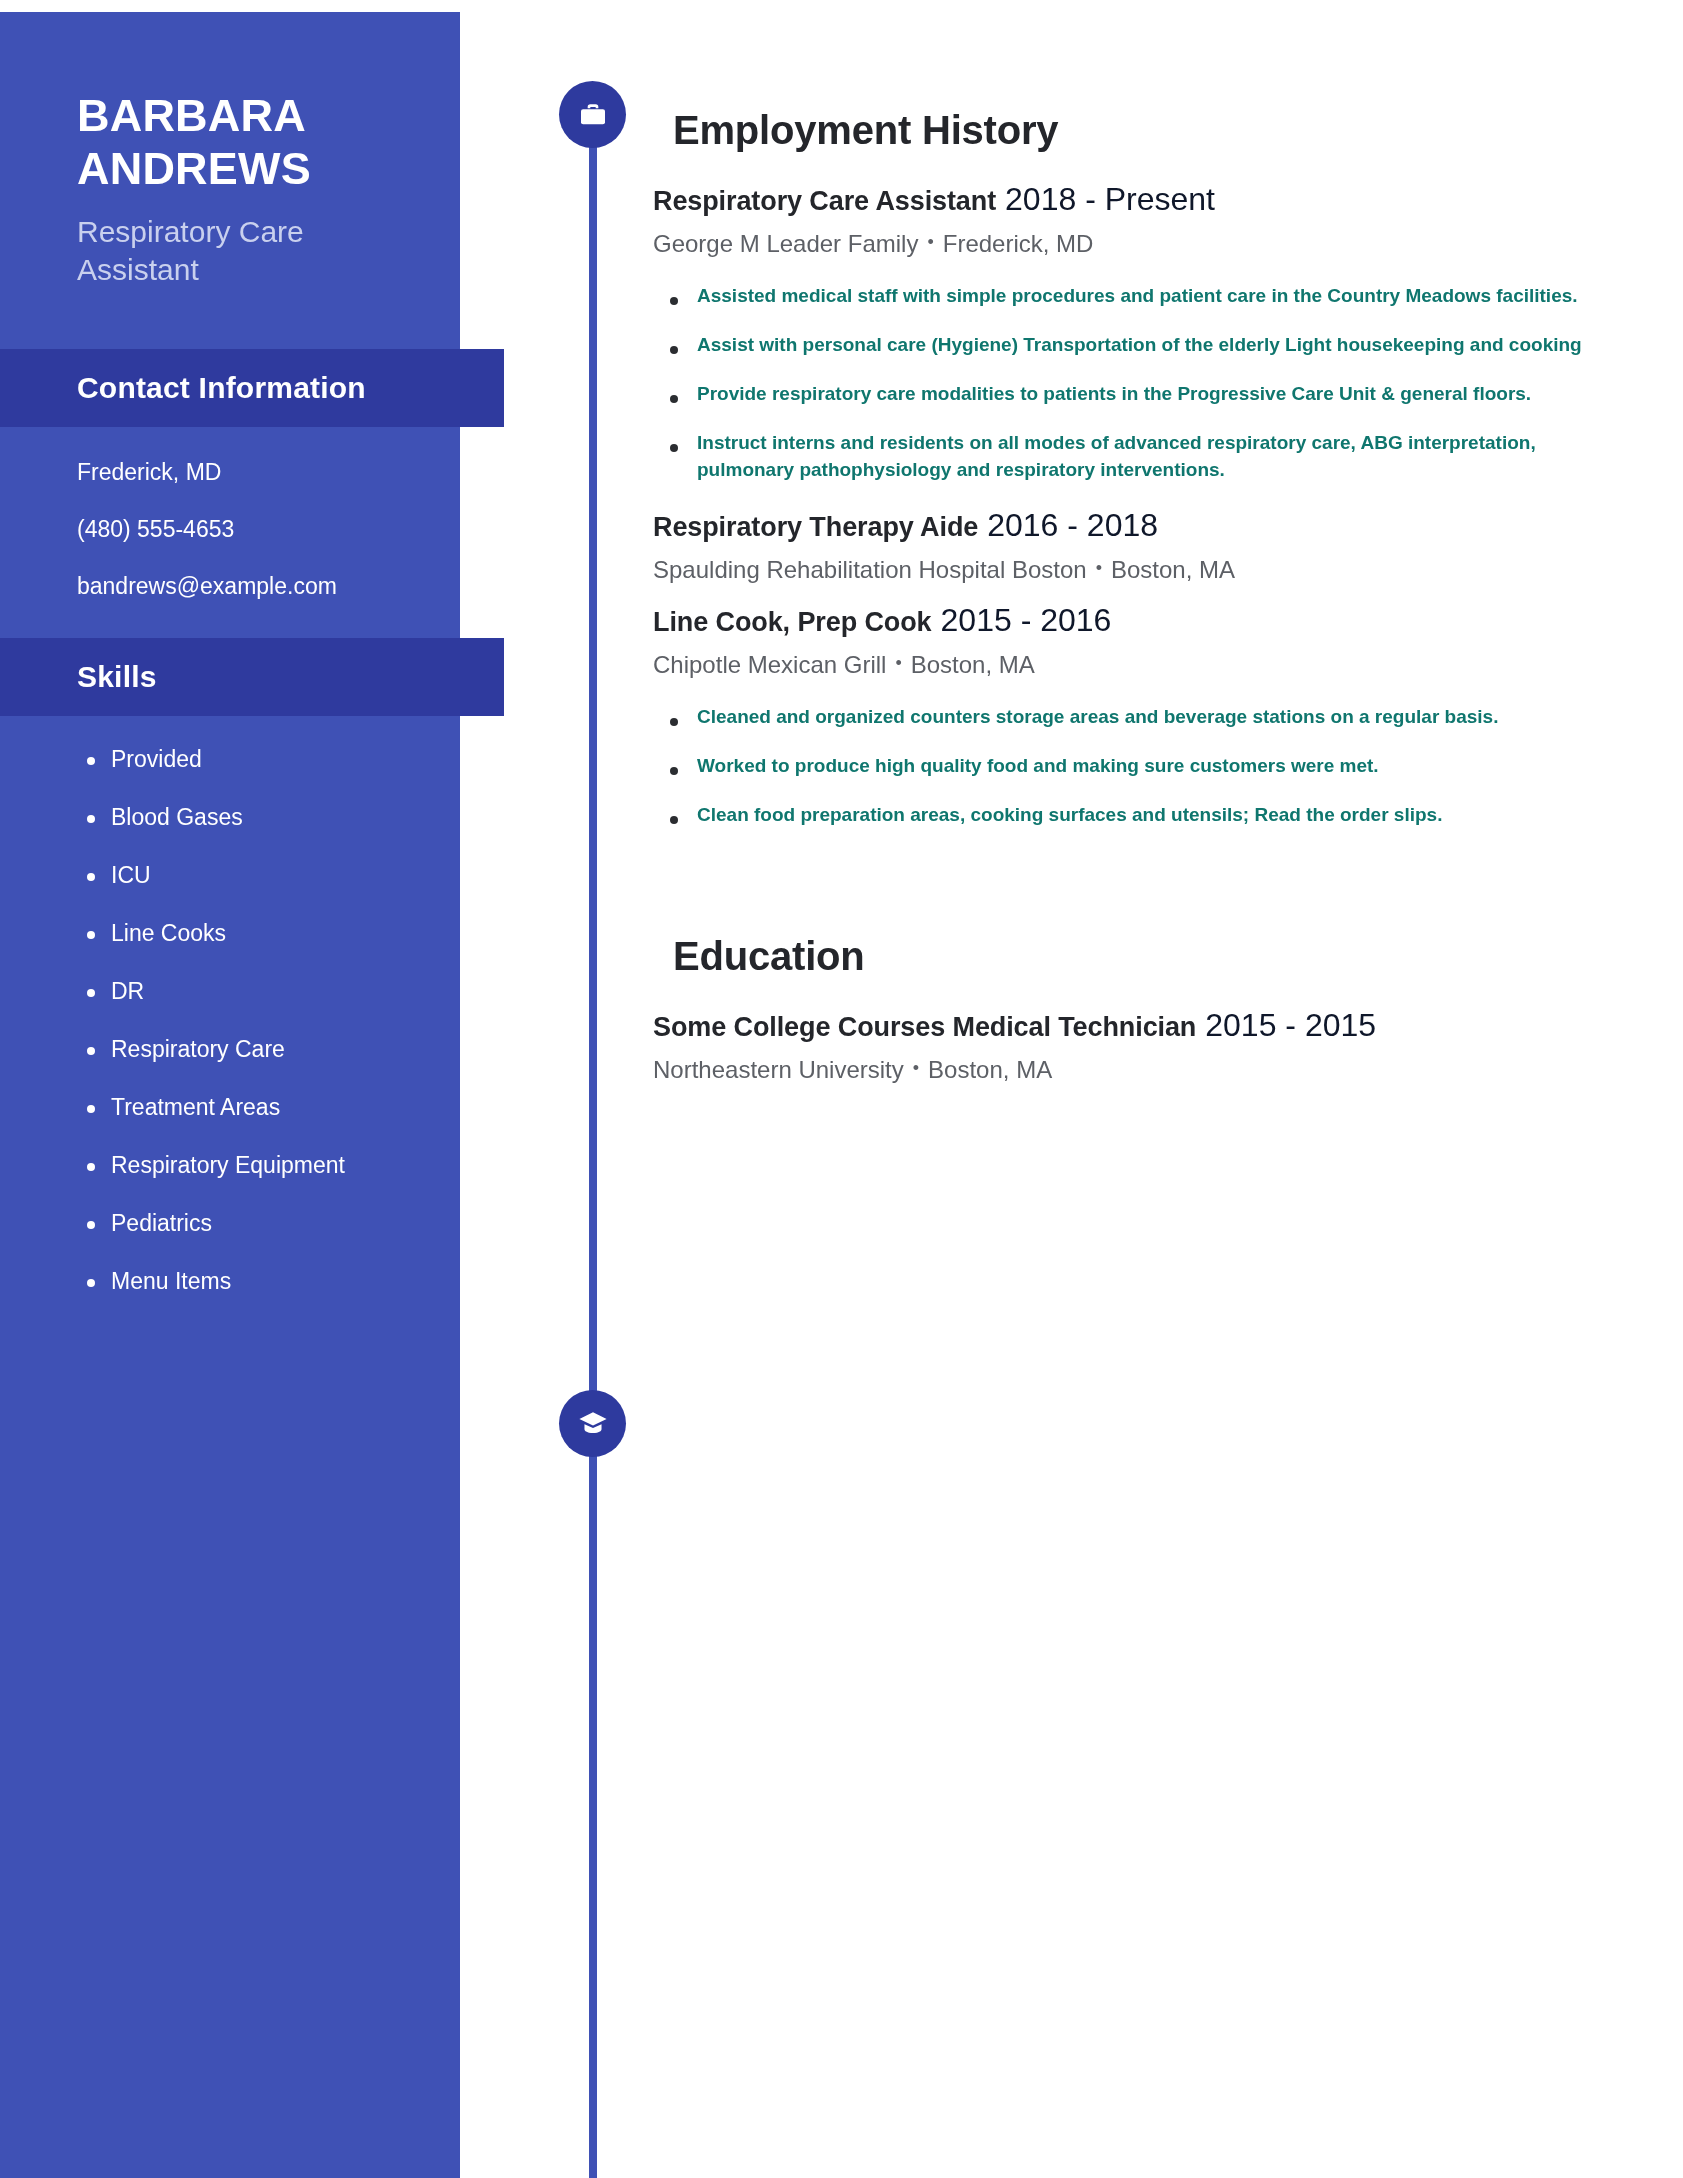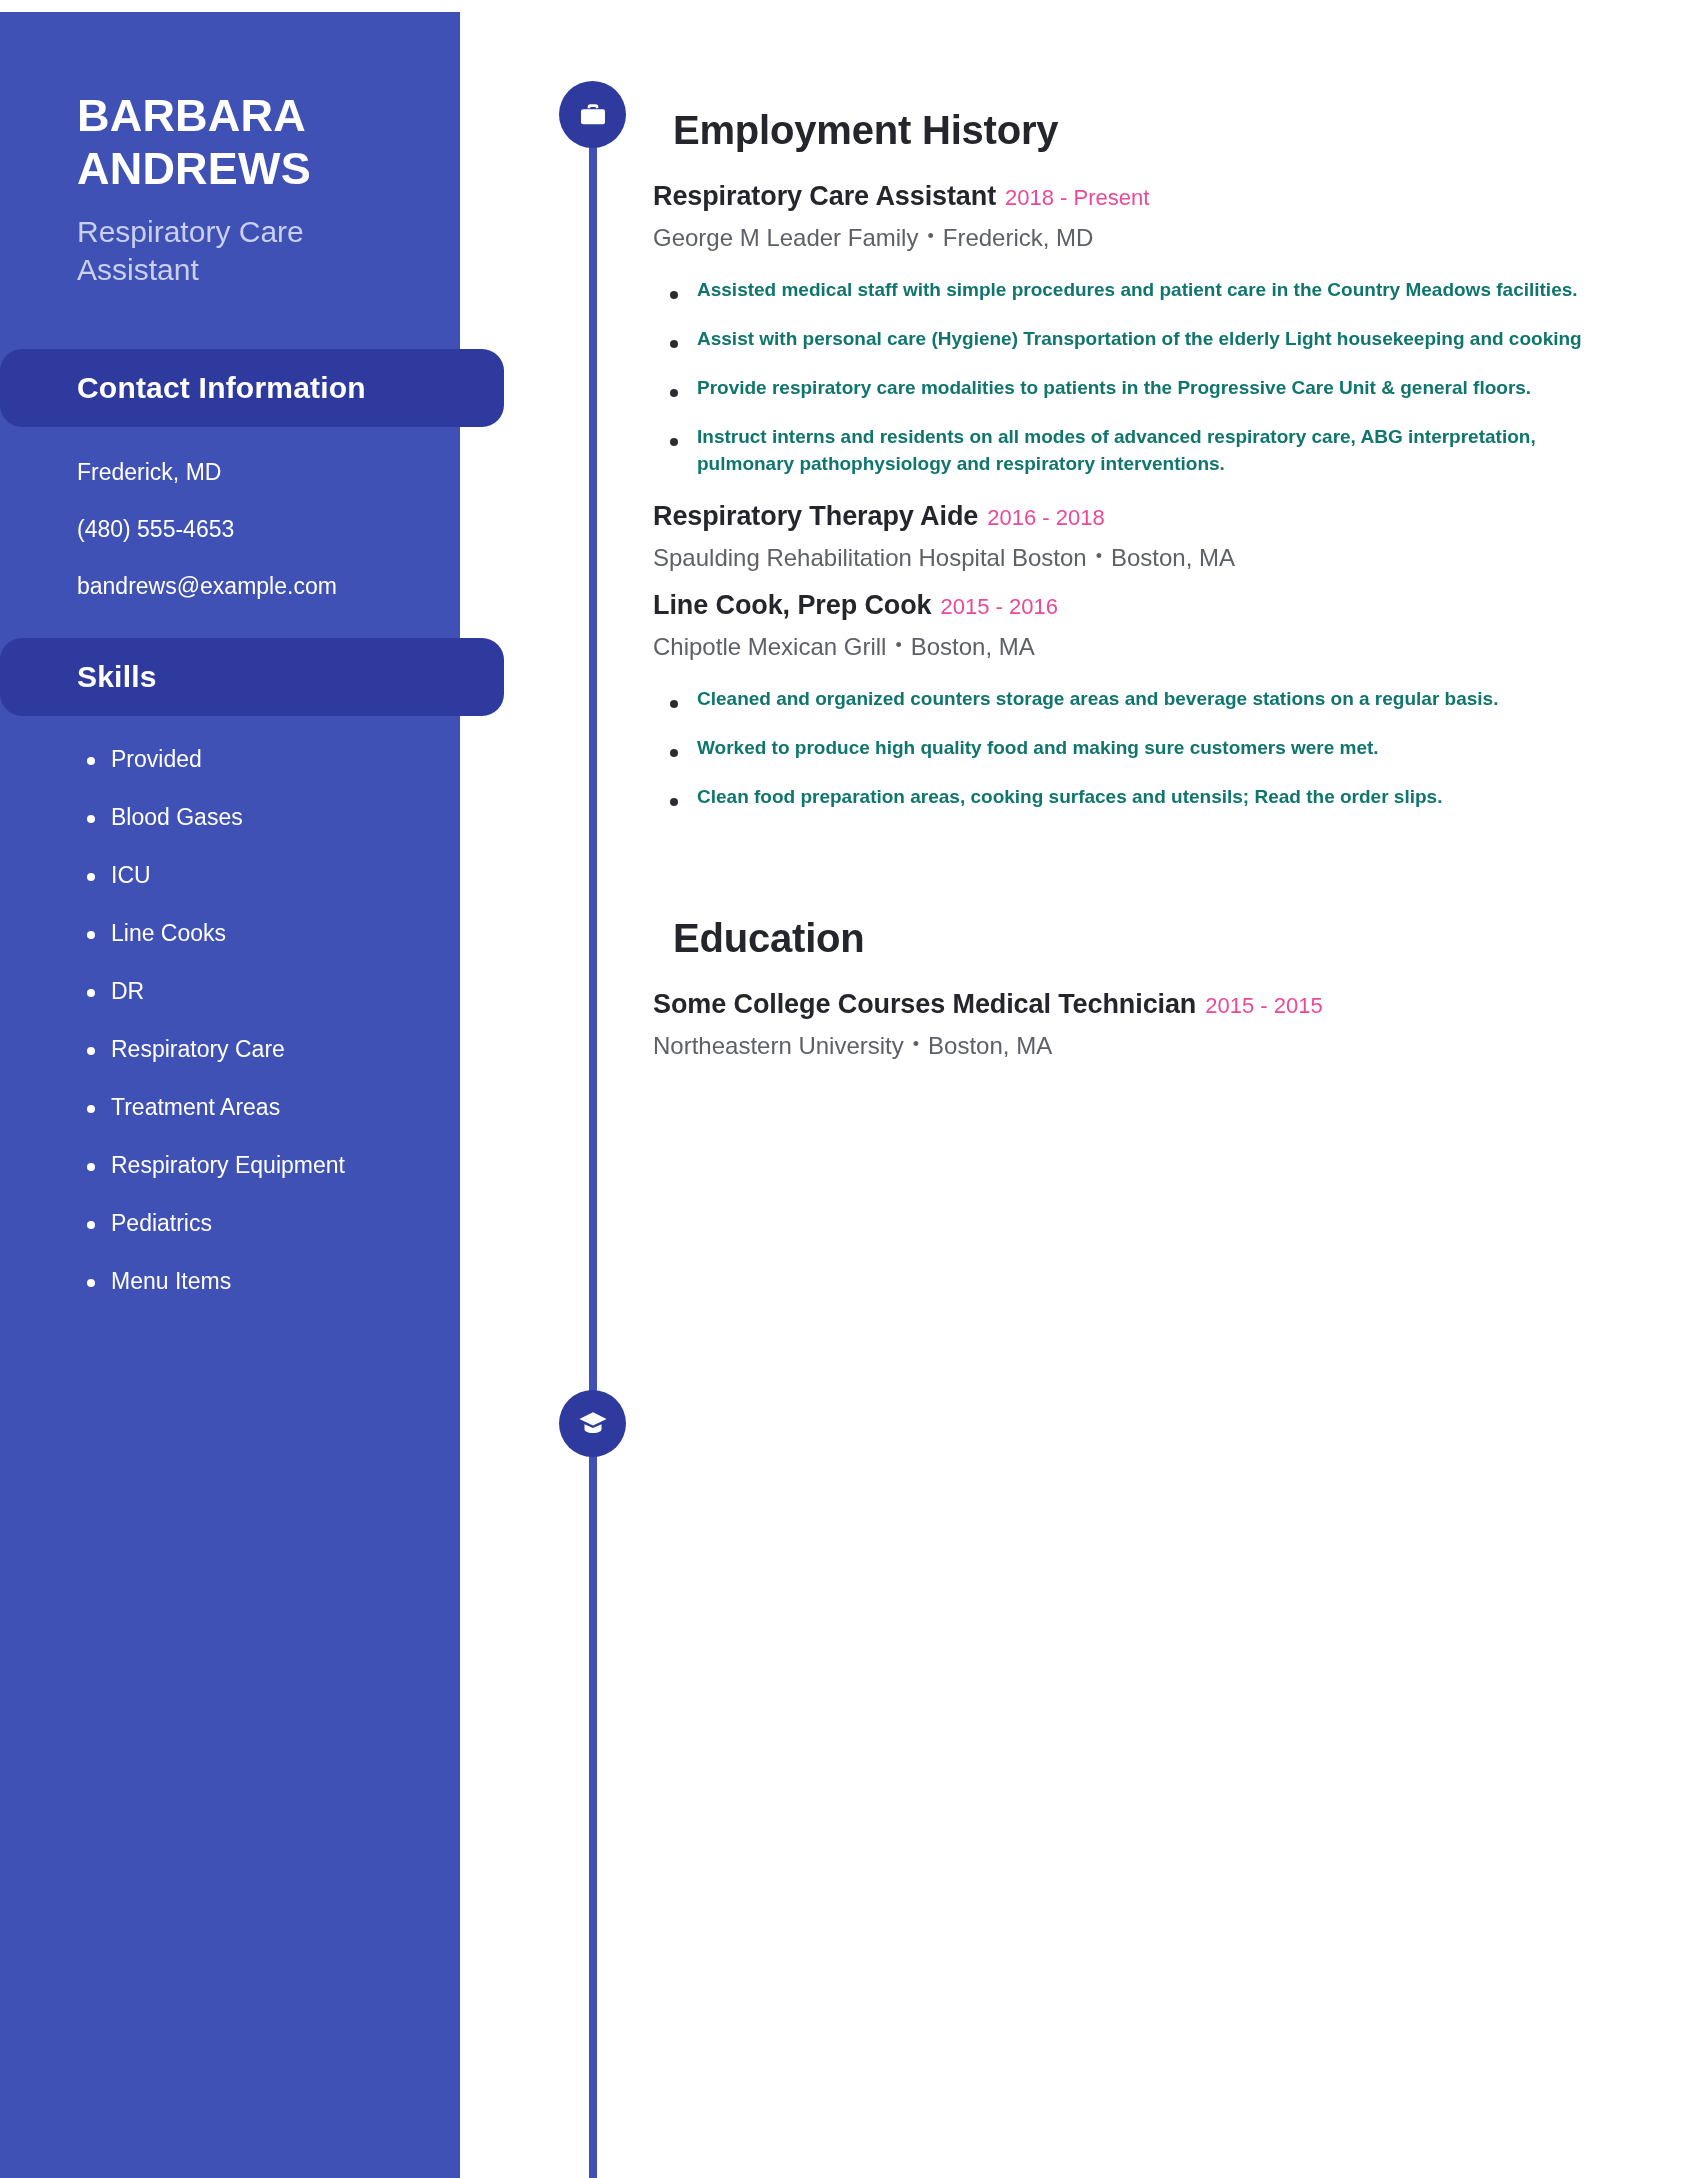--- a/index.html
+++ b/index.html
@@ -51,21 +51,20 @@
     line-height: 1.25;
     margin-top: 18px;
     max-width: 327px;
   }
 
   .section-band {
     background: #2f3a9e;
     width: 504px;
     box-sizing: border-box;
     padding: 22px 12px 22px 77px;
-    border-radius: 22px;
   }
   .section-band-title {
     color: #ffffff;
     font-size: 30px;
     font-weight: bold;
     letter-spacing: 0.2px;
   }
 
   .contact-body {
     padding: 34px 0 40px 77px;
@@ -146,23 +145,23 @@
     margin-top: 16px;
     line-height: 1.2;
   }
   .entry-title {
     font-size: 27px;
     font-weight: bold;
     color: #24262b;
     letter-spacing: -0.1px;
   }
   .entry-dates {
-    font-size: 22px;
-    font-weight: 400;
-    color: #ec4899;
+    font-size: 32px;
+    font-weight: 400;
+    color: #0f172a;
     margin-left: 9px;
   }
   .entry-sub {
     font-size: 24px;
     color: #5d6066;
     margin-top: 12px;
     line-height: 1.2;
     font-weight: 400;
   }
   .dot-sep {

